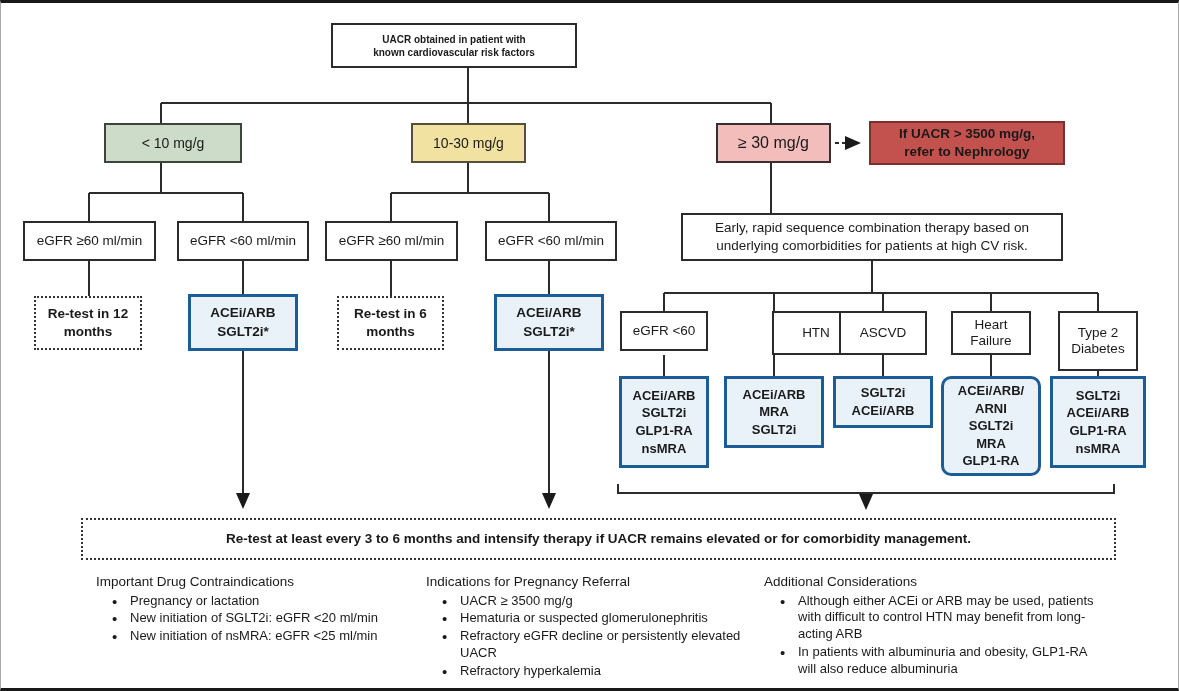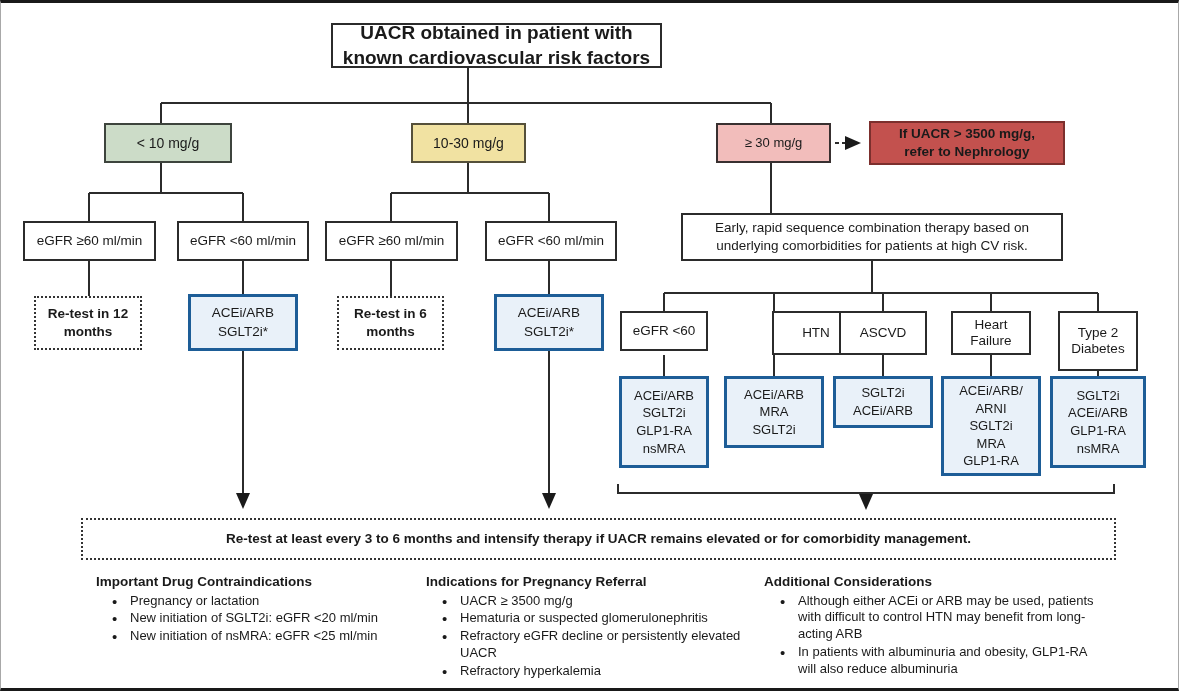--- a/index.html
+++ b/index.html
@@ -12,33 +12,33 @@
   }
   #wires{position:absolute;left:0;top:0;width:1179px;height:691px;}
   .box{
     position:absolute;display:flex;align-items:center;justify-content:center;
     text-align:center;box-sizing:border-box;background:#ffffff;
     border:2px solid #2b2b2b;white-space:pre-line;line-height:1.3;
   }
   .bold{font-weight:bold;}
   .fill-green{background:#ccdcc8;border:2px solid #3d443d;font-size:14px;}
   .fill-yellow{background:#f1e2a2;border:2px solid #55503a;font-size:14px;}
-  .fill-pink{background:#f2bdbb;border:2px solid #383030;font-size:13px;}
+  .fill-pink{background:#f2bdbb;border:2px solid #383030;font-size:16px;}
   .fill-red{background:#c3514e;border:2px solid #7c2f2d;font-weight:bold;font-size:13.5px;}
   .dotted{border:2px dotted #333;font-weight:bold;font-size:13.5px;}
-  .therapy{background:#e9f1f9;border:3.5px solid #1d5d97;font-weight:normal;font-size:13px;line-height:1.35;}
+  .therapy{background:#e9f1f9;border:3.5px solid #1d5d97;font-weight:bold;font-size:13px;line-height:1.35;}
   .plain{font-size:13.5px;}
   .cat{font-size:13.5px;line-height:1.2;}
   .footnote{
     position:absolute;text-align:center;font-style:italic;font-weight:600;
     font-size:12.5px;line-height:1.35;white-space:pre-line;
   }
   .banner{font-size:13.5px;font-weight:bold;}
   .notes{position:absolute;font-size:13px;line-height:1.3;}
-  .notes .heading{font-weight:bold;font-size:13.5px;margin-bottom:2px;}
+  .notes .heading{font-weight:normal;font-size:13.5px;margin-bottom:2px;}
   .bullet{position:relative;padding-left:34px;margin:1px 0;}
   .bullet::before{content:"\2022";position:absolute;left:16px;top:-1px;font-size:15px;}
 </style>
 </head>
 <body>
 
 <div id="canvas">
 
   <svg id="wires" viewBox="0 0 1179 691">
     <defs>
@@ -54,24 +54,24 @@
       <path d="M770,160 V210 M871,258 V290 M663,290 H1097 M663,290 V308 M773,290 V308 M882,290 V308 M990,290 V308 M1097,290 V308"></path>
       <path d="M663,352 V373 M773,352 V373 M882,352 V373 M990,352 V373 M1097,352 V373"></path>
       <path d="M617,481 V490 H1113 V481"></path>
       <path d="M242,348 V503" marker-end="url(#ah)"></path>
       <path d="M548,348 V503" marker-end="url(#ah)"></path>
       <path d="M865,490 V504" marker-end="url(#ah)"></path>
       <path d="M834,140 H857" stroke-dasharray="4 3" marker-end="url(#ah)"></path>
     </g>
   </svg>
 
-  <div class="box bold" style="left:330px;top:20px;width:331px;height:45px;font-size:19px;">UACR obtained in patient with
+  <div class="box bold" style="left:330px;top:20px;width:246px;height:45px;font-size:10px;">UACR obtained in patient with
 known cardiovascular risk factors</div>
 
-  <div class="box fill-green" style="left:103px;top:120px;width:128px;height:40px;">&lt; 10 mg/g</div>
+  <div class="box fill-green" style="left:103px;top:120px;width:138px;height:40px;">&lt; 10 mg/g</div>
   <div class="box fill-yellow" style="left:410px;top:120px;width:115px;height:40px;">10-30 mg/g</div>
   <div class="box fill-pink" style="left:715px;top:120px;width:115px;height:40px;">≥ 30 mg/g</div>
   <div class="box fill-red" style="left:868px;top:118px;width:196px;height:44px;">If UACR &gt; 3500 mg/g,
 refer to Nephrology</div>
 
   <div class="box plain" style="left:22px;top:218px;width:133px;height:40px;">eGFR ≥60 ml/min</div>
   <div class="box plain" style="left:176px;top:218px;width:132px;height:40px;">eGFR &lt;60 ml/min</div>
   <div class="box dotted" style="left:33px;top:293px;width:108px;height:54px;">Re-test in 12
 months</div>
   <div class="box therapy" style="left:187px;top:291px;width:110px;height:57px;font-size:13.5px;">ACEi/ARB
@@ -98,21 +98,21 @@
 
   <div class="box therapy" style="left:618px;top:373px;width:90px;height:92px;">ACEi/ARB
 SGLT2i
 GLP1-RA
 nsMRA</div>
   <div class="box therapy" style="left:723px;top:373px;width:100px;height:72px;">ACEi/ARB
 MRA
 SGLT2i</div>
   <div class="box therapy" style="left:832px;top:373px;width:100px;height:52px;">SGLT2i
 ACEi/ARB</div>
-  <div class="box therapy" style="left:940px;top:373px;width:100px;height:100px;">ACEi/ARB/
+  <div class="box therapy" style="left:940px;top:373px;width:100px;height:100px;border-radius:10px;">ACEi/ARB/
 ARNI
 SGLT2i
 MRA
 GLP1-RA</div>
   <div class="box therapy" style="left:1049px;top:373px;width:96px;height:92px;">SGLT2i
 ACEi/ARB
 GLP1-RA
 nsMRA</div>
 
   <div class="box dotted banner" style="left:80px;top:515px;width:1035px;height:42px;">Re-test at least every 3 to 6 months and intensify therapy if UACR remains elevated or for comorbidity management.</div>

